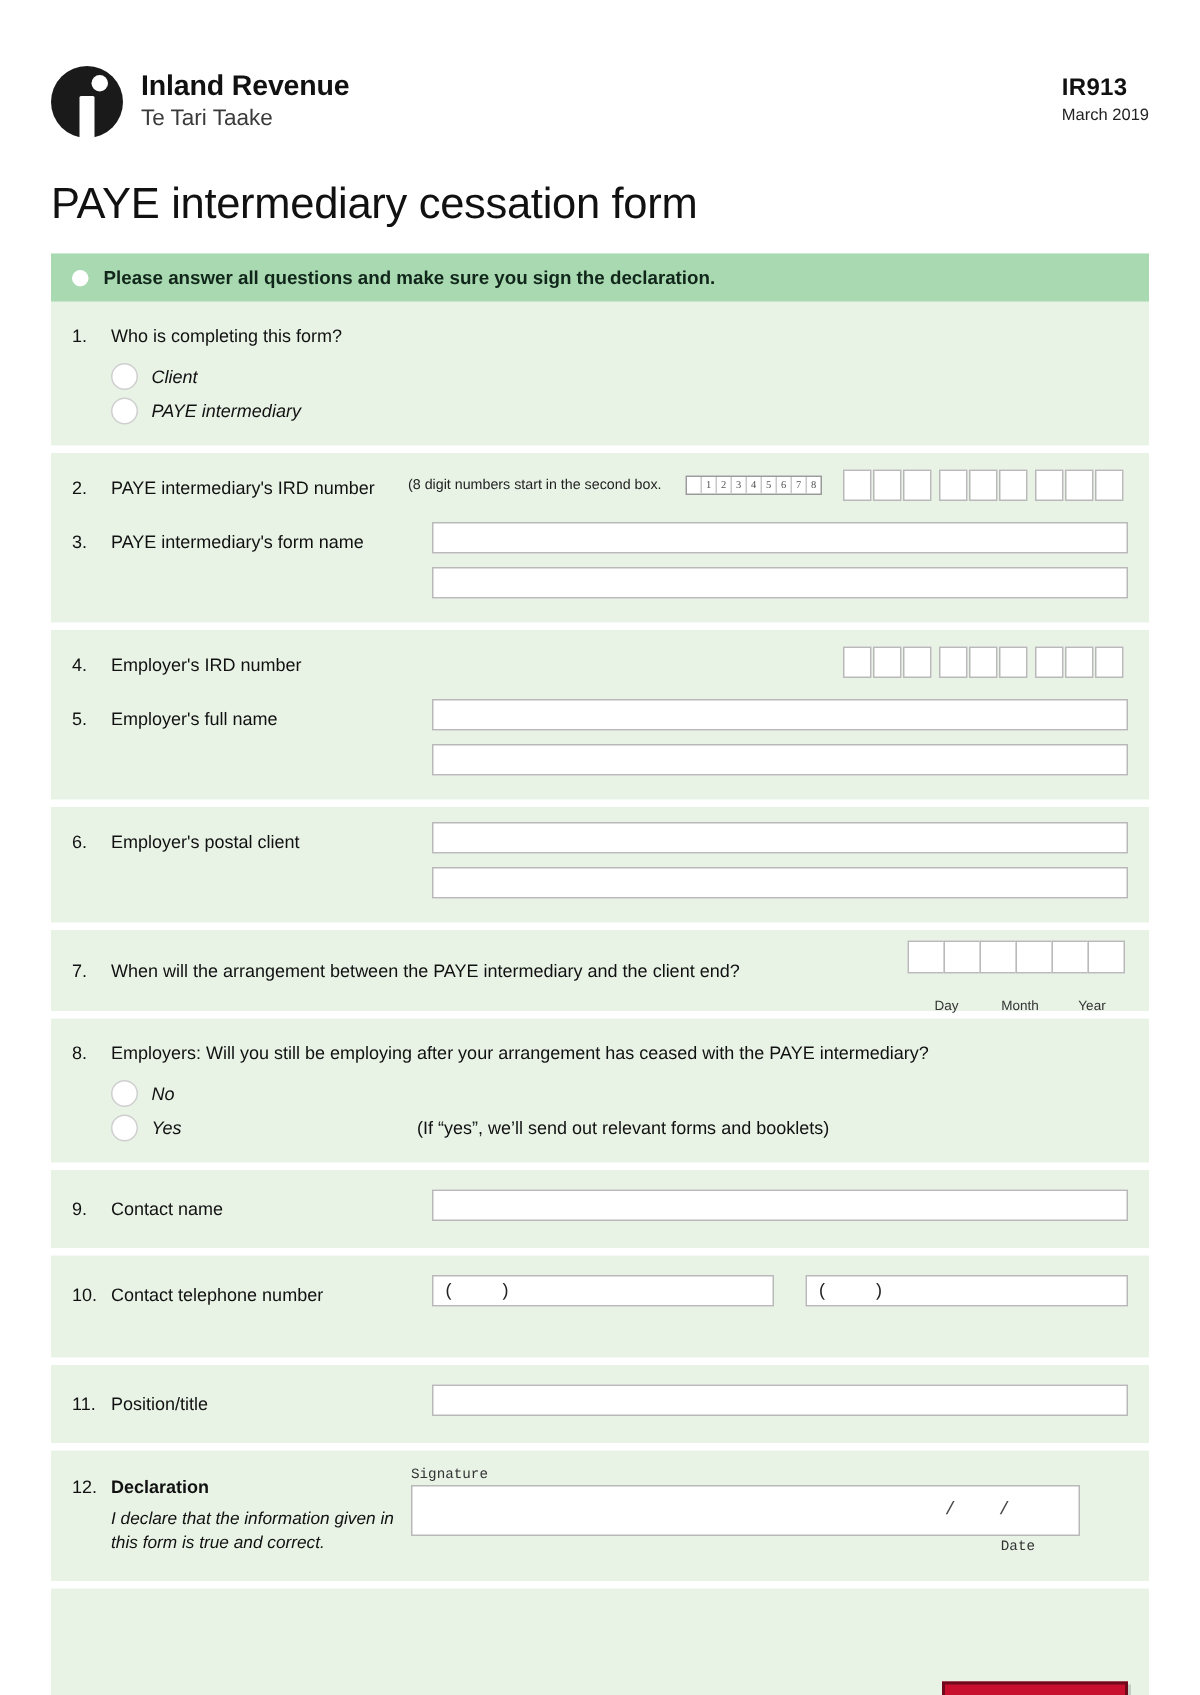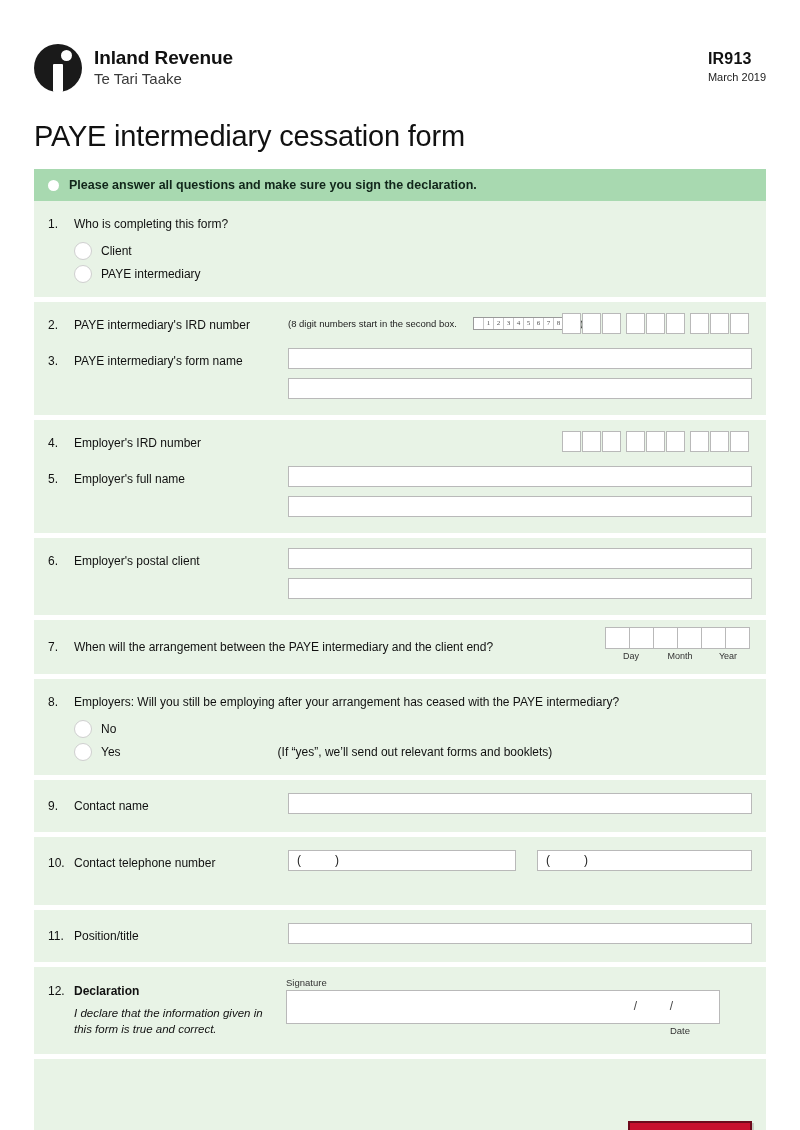--- a/index.html
+++ b/index.html
@@ -154,20 +154,21 @@
   }
   .radio {
     width: 16px; height: 16px;
     border-radius: 50%;
     background: #ffffff;
     border: 1px solid #cfcfcf;
     flex: 0 0 auto;
   }
   .opt-label {
     font-size: 12px;
+    font-style: italic;
   }
   .opt-note {
     font-size: 12px;
     margin-left: 148px;
   }
 
   
   .field {
     background: #ffffff;
     border: 1px solid #b9b9b9;
@@ -226,21 +227,21 @@
     height: 22px;
     background: #fff;
     border: 1px solid #b9b9b9;
     box-sizing: border-box;
     margin-left: -1px;
   }
   .date-labels {
     display: flex;
     font-size: 9px;
     color: #333;
-    margin-top: 2px;
+    margin-top: 16px;
   }
   .date-labels span { text-align: center; }
 
   
   .phone {
     background: #fff;
     border: 1px solid #b9b9b9;
     height: 21px;
     box-sizing: border-box;
     position: relative;
@@ -353,21 +354,21 @@
         <span class="opt-label">PAYE intermediary</span>
       </div>
     </div>
 
     <div class="sep"></div>
 
     <div class="block" style="padding-bottom:13px;">
       <div class="row" style="position:relative;">
         <span class="qnum">2.</span>
         <span class="qlabel">PAYE intermediary's IRD number</span>
-        <span class="hint" style="position:absolute;left:240px;top:5px;gap:16px;">
+        <span class="hint" style="position:absolute;left:224px;top:5px;gap:16px;">
           <span>(8 digit numbers start in the second box.</span>
           <span class="hint-mini">
             <span></span>
             <span>1</span>
             <span>2</span>
             <span>3</span>
             <span>4</span>
             <span>5</span>
             <span>6</span>
             <span>7</span>
@@ -533,21 +534,21 @@
 
     <div class="sep"></div>
 
     <div class="block" style="padding-top:11px;padding-bottom:14px;position:relative;min-height:62px;">
       <div class="row">
         <span class="qnum">12.</span>
         <span class="qlabel bold">Declaration</span>
       </div>
       <div class="decl-text" style="max-width:200px;">I declare that the information given in this form is true and correct.</div>
 
-      <div style="position:absolute;left:252px;right:46px;top:10px;">
+      <div style="position:absolute;left:240px;right:46px;top:10px;font-family:Liberation Mono, monospace;">
         <div class="sig-label">Signature</div>
         <div class="sig-box">
           <span class="slash" style="right:82px;">/</span>
           <span class="slash" style="right:46px;">/</span>
         </div>
         <div class="date-label-small" style="margin-right:20px;text-align:right;width:100%;padding-right:30px;box-sizing:border-box;">Date</div>
       </div>
     </div>
 
     <div class="sep"></div>

